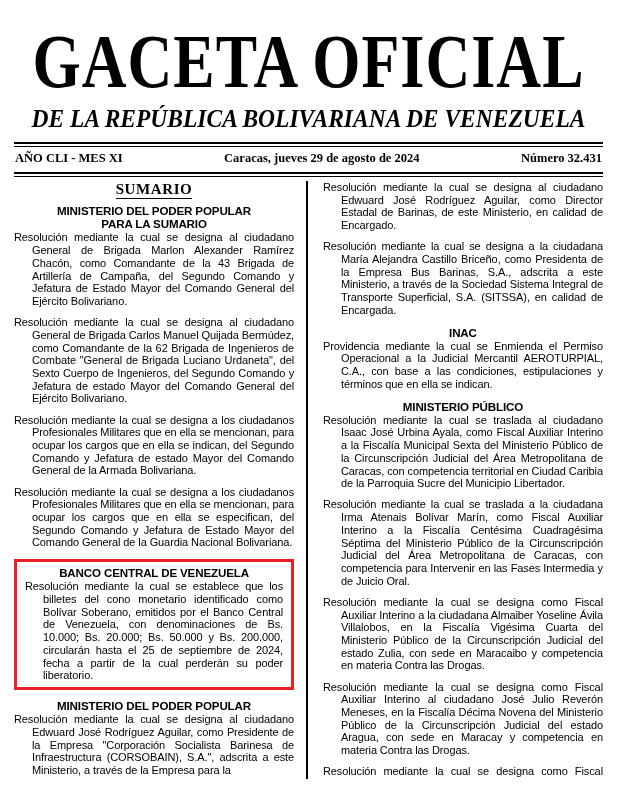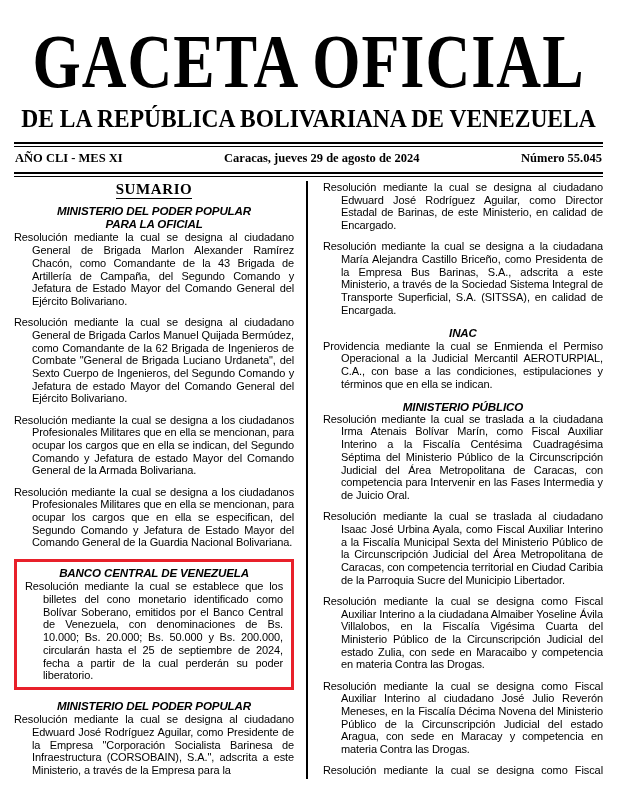--- a/index.html
+++ b/index.html
@@ -41,20 +41,21 @@
     transform-origin: center top;
   }
   .masthead-sub {
     font-family: "Liberation Serif", serif;
     font-weight: bold;
     font-size: 23.5px;
     line-height: 1;
     margin: 22px 0 0 0;
     white-space: nowrap;
     transform: scaleY(1.06);
+    font-style: italic;
   }
 
   .rule-double {
     margin-top: 11px;
     border-top: 2px solid #000;
     border-bottom: 1px solid #000;
     height: 2px;
     box-sizing: content-box;
   }
   .rule-double-2 {
@@ -113,21 +114,20 @@
     padding-bottom: 1px;
   }
 
   .sec-head {
     text-align: center;
     font-weight: bold;
     font-size: 11.6px;
     line-height: 1.14;
     margin: 0 0 0 0;
     letter-spacing: -0.15px;
-    font-style: italic;
   }
   .sec-head.tight { margin-top: 9px; }
 
   .entry {
     font-size: 11px;
     line-height: 1.155;
     text-align: justify;
     text-justify: inter-word;
     margin: 0 0 8.5px 0;
     text-indent: 0;
@@ -154,36 +154,36 @@
   <div class="masthead">
     <div class="masthead-title">GACETA OFICIAL</div>
     <div class="masthead-sub">DE LA REPÚBLICA BOLIVARIANA DE VENEZUELA</div>
   </div>
 
   <div class="rule-double"></div>
 
   <div class="issue-line">
     <div class="left">AÑO CLI  - MES XI</div>
     <div class="mid">Caracas, jueves 29 de agosto de 2024</div>
-    <div class="right">Número 55.045</div>
+    <div class="right">Número 32.431</div>
   </div>
 
   <div class="rule-double-2"></div>
 
   <div class="columns">
 
     <div class="col col-left">
 
       <div class="sumario">
         <span>SUMARIO</span>
       </div>
 
       <div class="sec-head">
         <div>MINISTERIO DEL PODER POPULAR</div>
-        <div>PARA LA OFICIAL</div>
+        <div>PARA LA SUMARIO</div>
       </div>
 
       <p class="entry after-head" style="text-indent: -18px;">Resolución mediante la cual se designa al ciudadano General de Brigada Marlon Alexander Ramírez Chacón, como Comandante de la 43 Brigada de Artillería de Campaña, del Segundo Comando y Jefatura de Estado Mayor del Comando General del Ejército Bolivariano.</p>
       <p class="entry" style="text-indent: -18px;">Resolución mediante la cual se designa al ciudadano General de Brigada Carlos Manuel Quijada Bermúdez, como Comandante de la 62 Brigada de Ingenieros de Combate "General de Brigada Luciano Urdaneta", del Sexto Cuerpo de Ingenieros, del Segundo Comando y Jefatura de estado Mayor del Comando General del Ejército Bolivariano.</p>
       <p class="entry" style="text-indent: -18px;">Resolución mediante la cual se designa a los ciudadanos Profesionales Militares que en ella se mencionan, para ocupar los cargos que en ella se indican, del Segundo Comando y Jefatura de estado Mayor del Comando General de la Armada Bolivariana.</p>
       <p class="entry" style="text-indent: -18px;">Resolución mediante la cual se designa a los ciudadanos Profesionales Militares que en ella se mencionan, para ocupar los cargos que en ella se especifican, del Segundo Comando y Jefatura de Estado Mayor del Comando General de la Guardia Nacional Bolivariana.</p>
 
       <div class="redbox" style="border-color: rgb(232, 32, 42);">
         <div class="sec-head">BANCO CENTRAL DE VENEZUELA</div>
         <p class="entry after-head" style="text-indent: -18px;">Resolución mediante la cual se establece que los billetes del cono monetario identificado como Bolívar Soberano, emitidos por el Banco Central de Venezuela, con denominaciones de Bs. 10.000; Bs. 20.000; Bs. 50.000 y Bs. 200.000, circularán hasta el 25 de septiembre de 2024, fecha a partir de la cual perderán su poder liberatorio.</p>
@@ -200,21 +200,21 @@
 
     <div class="col col-right">
 
       <p class="entry" style="text-indent: -18px;">Resolución mediante la cual se designa al ciudadano Edwuard José Rodríguez Aguilar, como Director Estadal de Barinas, de este Ministerio, en calidad de Encargado.</p>
       <p class="entry" style="text-indent: -18px;">Resolución mediante la cual se designa a la ciudadana María Alejandra Castillo Briceño, como Presidenta de la Empresa Bus Barinas, S.A., adscrita a este Ministerio, a través de la Sociedad Sistema Integral de Transporte Superficial, S.A. (SITSSA), en calidad de Encargada.</p>
 
       <div class="sec-head tight">INAC</div>
       <p class="entry after-head" style="text-indent: -18px;">Providencia mediante la cual se Enmienda el Permiso Operacional a la Judicial Mercantil AEROTURPIAL, C.A., con base a las condiciones, estipulaciones y términos que en ella se indican.</p>
 
       <div class="sec-head tight">MINISTERIO PÚBLICO</div>
+      <p class="entry after-head" style="text-indent: -18px;">Resolución mediante la cual se traslada al ciudadano Isaac José Urbina Ayala, como Fiscal Auxiliar Interino a la Fiscalía Municipal Sexta del Ministerio Público de la Circunscripción Judicial del Área Metropolitana de Caracas, con competencia territorial en Ciudad Caribia de la Parroquia Sucre del Municipio Libertador.</p>
       <p class="entry" style="text-indent: -18px;">Resolución mediante la cual se traslada a la ciudadana Irma Atenais Bolívar Marín, como Fiscal Auxiliar Interino a la Fiscalía Centésima Cuadragésima Séptima del Ministerio Público de la Circunscripción Judicial del Área Metropolitana de Caracas, con competencia para Intervenir en las Fases Intermedia y de Juicio Oral.</p>
-      <p class="entry after-head" style="text-indent: -18px;">Resolución mediante la cual se traslada al ciudadano Isaac José Urbina Ayala, como Fiscal Auxiliar Interino a la Fiscalía Municipal Sexta del Ministerio Público de la Circunscripción Judicial del Área Metropolitana de Caracas, con competencia territorial en Ciudad Caribia de la Parroquia Sucre del Municipio Libertador.</p>
       <p class="entry" style="text-indent: -18px;">Resolución mediante la cual se designa como Fiscal Auxiliar Interino a la ciudadana Almaiber Yoseline Ávila Villalobos, en la Fiscalía Vigésima Cuarta del Ministerio Público de la Circunscripción Judicial del estado Zulia, con sede en Maracaibo y competencia en materia Contra las Drogas.</p>
       <p class="entry" style="text-indent: -18px;">Resolución mediante la cual se designa como Fiscal Auxiliar Interino al ciudadano José Julio Reverón Meneses, en la Fiscalía Décima Novena del Ministerio Público de la Circunscripción Judicial del estado Aragua, con sede en Maracay y competencia en materia Contra las Drogas.</p>
       <p class="entry" style="text-indent: -18px;">Resolución mediante la cual se designa como Fiscal Auxiliar Interino a la ciudadana Gabriela Alexandra Lino Tovar, en la Fiscalía Centésima Quincuagésima</p>
 
     </div>
   </div>
 </div>
 
 </body></html>

